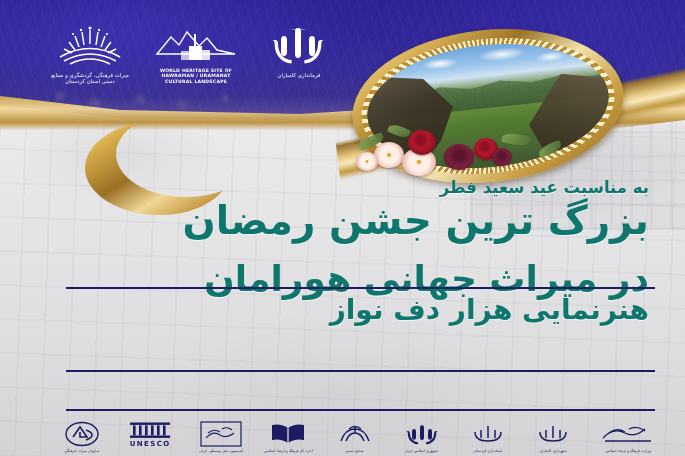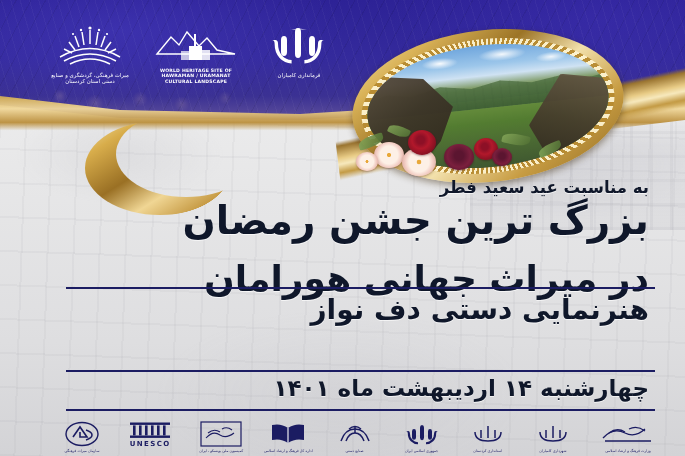--- a/index.html
+++ b/index.html
@@ -167,21 +167,21 @@
     box-shadow:0 1px 2px rgba(50,8,22,.4);
   }
   .leaf{
     position:absolute;background:linear-gradient(120deg,#86a85a,#4f6e32);
     border-radius:60% 10% 60% 10%;opacity:.9;
   }
 
   
   .txt{
     position:absolute;right:36px;text-align:right;direction:rtl;
-    color:#0f172a;font-weight:bold;white-space:nowrap;
+    color:#0f766e;font-weight:bold;white-space:nowrap;
     font-family:"DejaVu Sans","Liberation Sans",sans-serif;
     text-shadow:0 1px 0 rgba(255,255,255,.65);
   }
   .l-occasion{top:178px;font-size:16.5px;letter-spacing:-.3px;}
   .l-h1{top:198px;font-size:39px;letter-spacing:-.8px;}
   .l-h2{top:258px;font-size:36px;letter-spacing:-.8px;}
 
   .rule{
     position:absolute;left:66px;right:30px;height:0;
     border-top:2px solid #1b1c62;
@@ -330,25 +330,24 @@
     <div class="rose maroon" style="left:140px;top:30px;width:20px;height:18px;"></div>
     <div class="rose pink" style="left:4px;top:34px;width:22px;height:19px;"></div>
   </div>
 
   <div class="txt l-occasion">به مناسبت عید سعید فطر</div>
   <div class="txt l-h1">بزرگ ترین جشن رمضان</div>
   <div class="txt l-h2">در میراث جهانی هورامان</div>
 
   <div class="rule r1"></div>
 
-  <div class="txt l-h3">هنرنمایی دستی دف نواز</div>
+  <div class="txt l-h3">هنرنمایی هزار دف نواز</div>
 
   <div class="rule r2"></div>
 
-  <div class="txt l-date">چهارشنبه ۱۴ اردیبهشت ماه ۱۴۰۱</div>
 
   <div class="rule r3"></div>
 
   <div class="logos-bottom">
 
     <div class="blogo" style="width:40px;">
       <svg width="36" height="26" viewBox="0 0 36 26">
         <ellipse cx="18" cy="13" rx="16" ry="11.5" fill="none" stroke="#1b1c62" stroke-width="1.4"></ellipse>
         <path d="M9 16 L16 6 L23 16 L16 16 L16 11" fill="none" stroke="#1b1c62" stroke-width="1.6"></path>
         <path d="M22 9 q6 2 6 5 q0 3 -6 5" fill="none" stroke="#1b1c62" stroke-width="1.5"></path>

